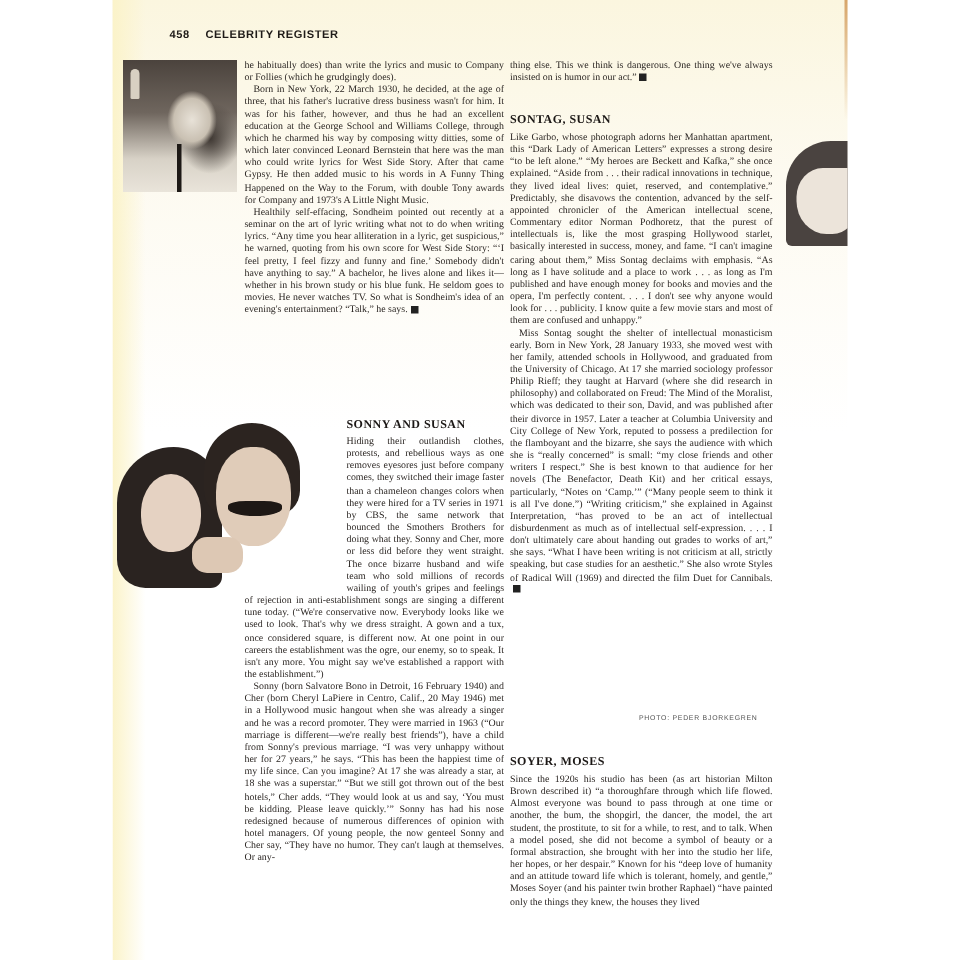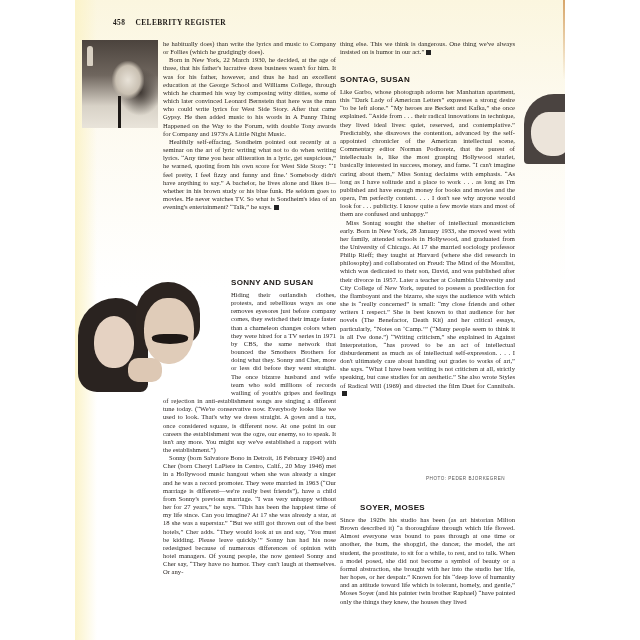--- a/index.html
+++ b/index.html
@@ -17,39 +17,39 @@
   .page::before {
     content: ""; position: absolute; left: 0; top: 0; bottom: 0; width: 22px;
     background: linear-gradient(90deg, #fbf3c9 0%, rgba(255,255,255,0) 100%);
   }
   .spine {
     position: absolute; left: 563px; top: 0; width: 2px; height: 80px;
     background: linear-gradient(180deg, #d7a56a 0%, rgba(255,255,255,0) 100%);
   }
   .running-head {
     position: absolute; left: 113px; top: 18px;
-    font-family: Liberation Serif, serif; font-weight: bold;
+    font-family: Liberation Sans, sans-serif; font-weight: bold;
     font-size: 7.4px; letter-spacing: 0.4px; color: #1f1b18; text-align: right;
   }
   .running-head .pnum { margin-right: 8px; }
 
   .col {
     position: absolute;
     font-family: "Liberation Serif", serif;
     font-size: 6.6px; line-height: 8.15px; text-align: justify;
     color: #2b2623;
   }
   .col p { margin: 0; text-indent: 6px; }
   .col p.noindent { text-indent: 0; }
   .endmark {
     display: inline-block; width: 5px; height: 5px; background: #222;
     vertical-align: -0.5px; margin-left: 2px;
   }
   .heading {
-    position: absolute; font-family: Liberation Sans, sans-serif;
+    position: absolute; font-family: Liberation Serif, serif;
     font-weight: bold; font-size: 8px; letter-spacing: 0.3px; color: #1c1816;
   }
   .credit {
     position: absolute; font-family: "Liberation Sans", sans-serif;
     font-size: 4.6px; letter-spacing: 0.5px; color: #555;
   }
 
   
   .photo { position: absolute; overflow: hidden; }
   .photo-sondheim {
@@ -154,17 +154,17 @@
   <div class="face"></div>
 </div>
 
 <div class="col" style="left:340px; top:88px; width:175px;">
   <p class="noindent">Like Garbo, whose photograph adorns her Manhattan apartment, this “Dark Lady of American Letters” expresses a strong desire “to be left alone.” “My heroes are Beckett and Kafka,” she once explained. “Aside from . . . their radical innovations in technique, they lived ideal lives: quiet, reserved, and contemplative.” Predictably, she disavows the contention, advanced by the self-appointed chronicler of the American intellectual scene, Commentary editor Norman Podhoretz, that the purest of intellectuals is, like the most grasping Hollywood starlet, basically interested in success, money, and fame. “I can't imagine caring about them,” Miss Sontag declaims with emphasis. “As long as I have solitude and a place to work . . . as long as I'm published and have enough money for books and movies and the opera, I'm perfectly content. . . . I don't see why anyone would look for . . . publicity. I know quite a few movie stars and most of them are confused and unhappy.”</p>
   <p><span>Miss Sontag sought the shelter of intellectual monasticism early. Born in New York, 28 January 1933, she moved west with her family, attended schools in Hollywood, and graduated from the University of Chicago. At 17 she married sociology professor Philip Rieff; they taught at Harvard (where she did research in philosophy) and collaborated on Freud: The Mind of the Moralist, which was dedicated to their son, David, and was published after their divorce in 1957. Later a teacher at Columbia University and City College of New York, reputed to possess a predilection for the flamboyant and the bizarre, she says the audience with which she is “really concerned” is small: “my close friends and other writers I respect.” She is best known to that audience for her novels (The Benefactor, Death Kit) and her critical essays, particularly, “Notes on ‘Camp.’” (“Many people seem to think it is all I've done.”) “Writing criticism,” she explained in Against Interpretation, “has proved to be an act of intellectual disburdenment as much as of intellectual self-expression. . . . I don't ultimately care about handing out grades to works of art,” she says. “What I have been writing is not criticism at all, strictly speaking, but case studies for an aesthetic.” She also wrote Styles of Radical Will (1969) and directed the film Duet for Cannibals.</span><span class="endmark"></span></p>
 </div>
 
 <div class="credit" style="left:426px; top:476px;">PHOTO: PEDER BJORKEGREN</div>
 
-<div class="heading" style="left:360px; top:503px;">SOYER, MOSES</div>
+<div class="heading" style="left:340px; top:503px;">SOYER, MOSES</div>
 
 <div class="col" style="left:340px; top:516px; width:175px; height:124px; overflow:hidden;">
   <p class="noindent">Since the 1920s his studio has been (as art historian Milton Brown described it) “a thoroughfare through which life flowed. Almost everyone was bound to pass through at one time or another, the bum, the shopgirl, the dancer, the model, the art student, the prostitute, to sit for a while, to rest, and to talk. When a model posed, she did not become a symbol of beauty or a formal abstraction, she brought with her into the studio her life, her hopes, or her despair.” Known for his “deep love of humanity and an attitude toward life which is tolerant, homely, and gentle,” Moses Soyer (and his painter twin brother Raphael) “have painted only the things they knew, the houses they lived</p>
 </div>
 
 </body></html>

